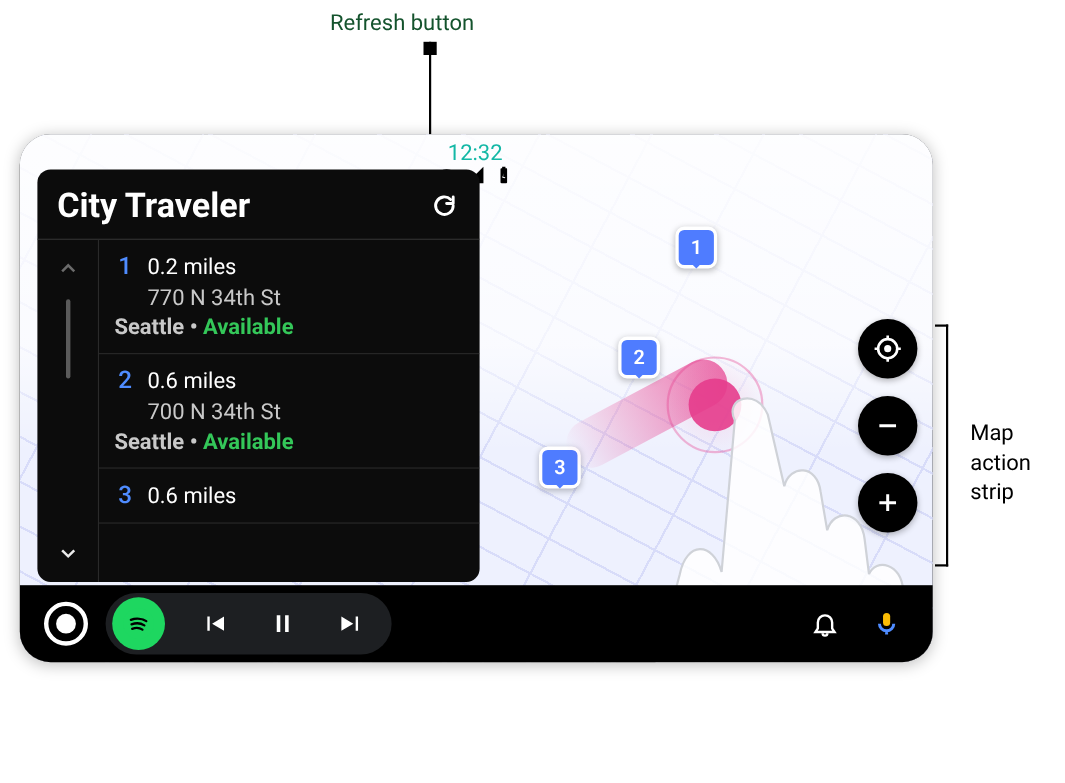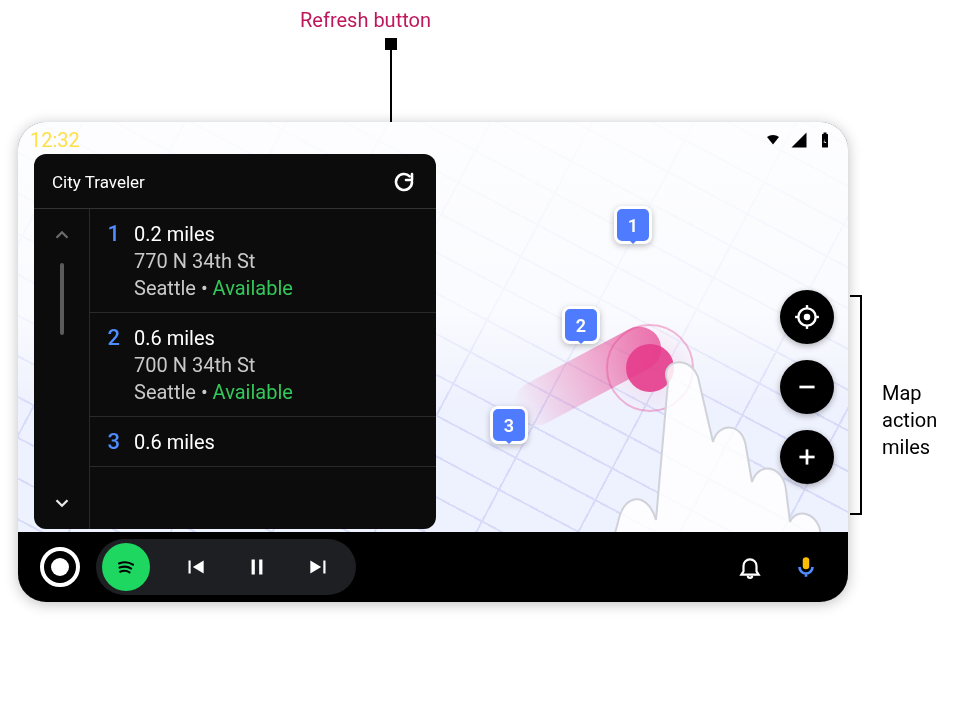--- a/index.html
+++ b/index.html
@@ -1,65 +1,65 @@
 <!DOCTYPE html>
 <html><head>
 <meta charset="utf-8">
 <style>
   * { box-sizing: border-box; margin: 0; padding: 0; }
   html, body { width: 968px; height: 712px; font-family: Roboto, "Segoe UI", Arial, sans-serif; background: #fff; overflow: hidden; }
 
   
-  .callout-top { position: absolute; left: 300px; top: 8px; font-size: 20px; color: #be185d; }
+  .callout-top { position: absolute; left: 300px; top: 8px; font-size: 20px; color: #14532d; }
   .callout-top .line { position: absolute; left: 90px; top: 30px; width: 2px; height: 138px; background: #000; }
   .callout-top .dot { position: absolute; left: 85px; top: 30px; width: 12px; height: 12px; background: #000; }
 
   .callout-right { position: absolute; left: 882px; top: 380px; font-size: 20px; color: #000; line-height: 1.35; }
   .callout-right .bracket { position: absolute; left: -22px; top: -85px; width: 2px; height: 220px; background: #000; }
   .callout-right .bracket::before, .callout-right .bracket::after { content: ""; position: absolute; width: 12px; height: 2px; background: #000; left: -10px; }
   .callout-right .bracket::before { top: 0; }
   .callout-right .bracket::after { bottom: 0; }
 
   
   .device { position: absolute; left: 18px; top: 122px; width: 830px; height: 480px; border-radius: 28px; overflow: hidden; background: #000; box-shadow: 0 2px 14px rgba(0,0,0,.25); }
 
   
   .map { position: absolute; inset: 0; background:
     linear-gradient(180deg, rgba(255,255,255,0.9), rgba(255,255,255,0.7) 40%, rgba(255,255,255,0) 60%),
     repeating-linear-gradient(28deg, #d8dcf9 0 2px, transparent 2px 36px),
     repeating-linear-gradient(-62deg, #d8dcf9 0 2px, transparent 2px 90px),
     #eef1fe; }
 
   
-  .statusbar { position: absolute; top: 4px; left: 12px; right: 14px; height: 28px; display: flex; justify-content: space-between; align-items: center; color: #fde047; font-size: 20px; }
+  .statusbar { position: absolute; top: 4px; left: 12px; right: 14px; height: 28px; display: flex; justify-content: space-between; align-items: center; color: #14b8a6; font-size: 20px; flex-direction: column; }
   .status-icons { display: flex; gap: 8px; align-items: center; }
   .status-icons svg { width: 18px; height: 18px; fill: #000; }
 
   
   .panel { position: absolute; left: 16px; top: 32px; width: 402px; height: 375px; background: #0c0c0c; border-radius: 12px; color: #fff; display: flex; flex-direction: column; overflow: hidden; }
   .panel-header { display: flex; align-items: center; justify-content: space-between; padding: 14px 18px 12px 18px; border-bottom: 1px solid #333; }
-  .panel-title { font-size: 17px; font-weight: 400; text-align: right; }
+  .panel-title { font-size: 31px; font-weight: 700; text-align: right; }
   .refresh-btn { width: 28px; height: 28px; color: #fff; display: flex; align-items: center; justify-content: center; cursor: pointer; }
   .refresh-btn svg { width: 24px; height: 24px; stroke: #fff; fill: none; }
 
   .panel-body { display: flex; flex: 1; min-height: 0; }
   .scroll-col { width: 56px; border-right: 1px solid #2a2a2a; display: flex; flex-direction: column; align-items: center; padding: 10px 0; gap: 8px; }
   .scroll-arrow { width: 32px; height: 32px; display: flex; align-items: center; justify-content: center; color: #6b6b6b; cursor: pointer; }
   .scroll-arrow.active { color: #eaeaea; }
   .scroll-arrow svg { width: 22px; height: 22px; stroke: currentColor; fill: none; stroke-width: 2.5; }
   .scroll-track { width: 4px; flex: 1; background: transparent; position: relative; }
   .scroll-thumb { position: absolute; top: 4px; left: 0; width: 4px; height: 72px; background: #5b5b5b; border-radius: 2px; }
 
   .list { flex: 1; overflow: hidden; }
   .item { padding: 12px 14px 12px 14px; border-bottom: 1px solid #2a2a2a; }
   .item-row1 { display: flex; align-items: baseline; gap: 14px; }
   .idx { color: #4f8cff; font-size: 22px; font-weight: 500; width: 16px; text-align: right; }
   .dist { color: #fff; font-size: 20px; }
   .addr { margin-left: 30px; color: #c9c9c9; font-size: 20px; line-height: 1.3; margin-top: 2px; }
-  .city-line { margin-left: 30px; font-size: 20px; color: #c9c9c9; margin-top: 2px; }
+  .city-line { font-size: 20px; color: #c9c9c9; margin-top: 2px; font-weight: bold; }
   .sep { color: #c9c9c9; }
   .avail { color: #34c759; }
 
   
   .pin { position: absolute; background: #4f7cff; color: #fff; font-size: 18px; font-weight: 600; border: 3px solid #fff; border-radius: 8px; width: 38px; height: 38px; display: flex; align-items: center; justify-content: center; box-shadow: 0 2px 6px rgba(0,0,0,.25); }
   .pin::after { content: ""; position: absolute; bottom: -10px; left: 50%; transform: translateX(-50%); border: 7px solid transparent; border-top-color: #4f7cff; }
   .pin1 { left: 596px; top: 84px; }
   .pin2 { left: 544px; top: 184px; }
   .pin3 { left: 472px; top: 284px; }
 
@@ -102,21 +102,21 @@
 <div class="callout-top">
   <span>Refresh button</span>
   <div class="dot"></div>
   <div class="line"></div>
 </div>
 
 <div class="callout-right">
   <div class="bracket"></div>
   <span style="white-space:pre-line;">Map
 action
-miles</span>
+strip</span>
 </div>
 
 <div class="device">
 
   <div class="map"></div>
 
   <div class="statusbar">
     <span>12:32</span>
     <div class="status-icons">
       <svg viewBox="0 0 24 24">

